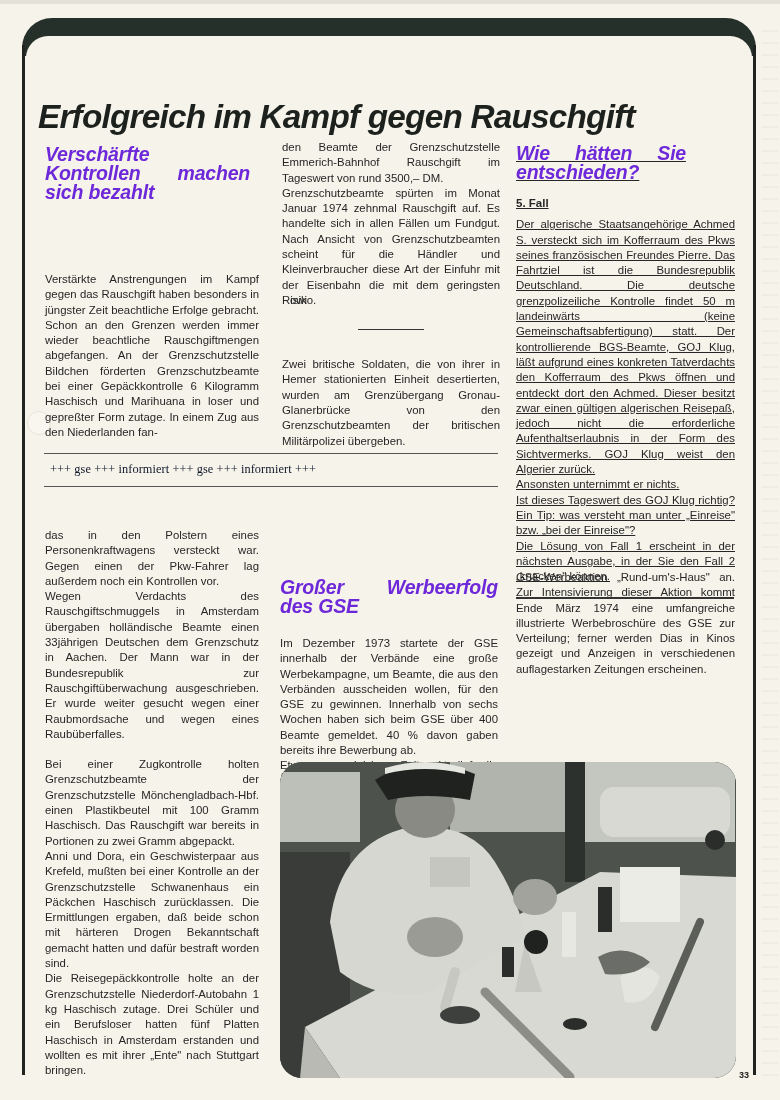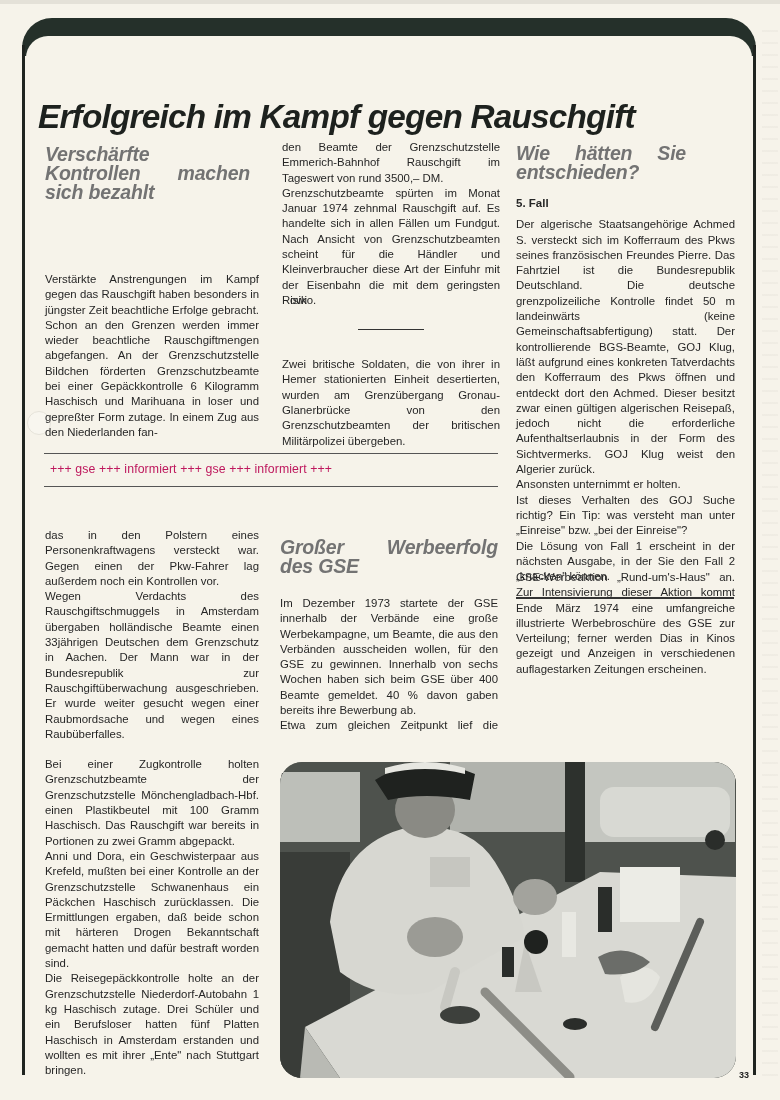--- a/index.html
+++ b/index.html
@@ -29,30 +29,30 @@
   .main-title {
     position: absolute; left: 38px; top: 74px; width: 710px;
     font-family: "Liberation Sans", sans-serif; font-weight: 700; font-style: italic;
     font-size: 34px; letter-spacing: -0.8px; color: #1d211e; white-space: nowrap;
     transform: scaleX(0.98); transform-origin: left;
   }
   .col { position: absolute; font-size: 11.4px; line-height: 15.3px; text-align: justify; hyphens: manual; }
   .col p { margin: 0; }
   .headline {
     font-weight: 700; font-style: italic; font-size: 19.5px; line-height: 19px;
-    color: #737373; letter-spacing: -0.2px;
+    color: #6d28d9; letter-spacing: -0.2px;
   }
   .subhead { font-weight: 700; font-size: 11.5px; }
   .rule { height: 2px; background: #333; }
   .ticker-top { position: absolute; left: 44px; top: 453px; width: 454px; height: 1px; background: #555; }
   .ticker-bottom { position: absolute; left: 44px; top: 486px; width: 454px; height: 1px; background: #555; }
   .ticker {
     position: absolute; left: 50px; top: 462px; width: 450px;
-    font-family: Liberation Sans, sans-serif; font-size: 12.3px; letter-spacing: 0.1px;
-    white-space: nowrap; color: #be185d;
+    font-family: Liberation Serif, serif; font-size: 12.3px; letter-spacing: 0.1px;
+    white-space: nowrap; color: #0f172a;
   }
   .caption {
     position: absolute; left: 280px; top: 738px; font-style: italic; font-size: 11.6px; color: #262626;
     white-space: nowrap;
     margin-top: 32px;
   }
   .photo {
     position: absolute; left: 280px; top: 762px; width: 456px; height: 316px;
     border-radius: 22px 22px 22px 22px; overflow: hidden;
     background: #6a6d68;
@@ -84,47 +84,47 @@
 </div>
 
 <div class="col" style="left:282px; top:140px; width:218px;">
   <p>den Beamte der Grenzschutzstelle Emmerich-Bahnhof Rauschgift im Tageswert von rund 3500,– DM.</p>
   <p>Grenzschutzbeamte spürten im Monat Januar 1974 zehnmal Rauschgift auf. Es handelte sich in allen Fällen um Fundgut. Nach Ansicht von Grenzschutzbeamten scheint für die Händler und Kleinverbraucher diese Art der Einfuhr mit der Eisenbahn die mit dem geringsten Risiko.</p>
   <p style="text-align:left; margin-top:-15px;padding-left:8px;">owi</p>
   <div class="rule" style="width:66px; margin:20px auto 27px auto; height:1.5px;"></div>
   <p>Zwei britische Soldaten, die von ihrer in Hemer stationierten Einheit desertierten, wurden am Grenzübergang Gronau-Glanerbrücke von den Grenzschutzbeamten der britischen Militärpolizei übergeben.</p>
 </div>
 
-<div class="col" style="left:516px; top:144px; width:219px;">
+<div class="col" style="left:516px; top:144px; width:219px;text-decoration:underline;">
   <div class="headline" style="width:170px;">Wie hätten Sie entschieden?</div>
   <div style="height:14px;"></div>
   <p class="subhead">5. Fall</p>
   <div style="height:6px;"></div>
   <p>Der algerische Staatsangehörige Achmed S. versteckt sich im Kofferraum des Pkws seines französischen Freundes Pierre. Das Fahrtziel ist die Bundesrepublik Deutschland. Die deutsche grenzpolizeiliche Kontrolle findet 50 m landeinwärts (keine Gemeinschaftsabfertigung) statt. Der kontrollierende BGS-Beamte, GOJ Klug, läßt aufgrund eines konkreten Tatverdachts den Kofferraum des Pkws öffnen und entdeckt dort den Achmed. Dieser besitzt zwar einen gültigen algerischen Reisepaß, jedoch nicht die erforderliche Aufenthaltserlaubnis in der Form des Sichtvermerks. GOJ Klug weist den Algerier zurück.</p>
-  <p>Ansonsten unternimmt er holten.</p>
-  <p>Ist dieses Verhalten des GOJ Suche richtig? Ein Tip: was versteht man unter „Einreise" bzw. „bei der Einreise"?</p>
+  <p>Ansonsten unternimmt er nichts.</p>
+  <p>Ist dieses Tageswert des GOJ Klug richtig? Ein Tip: was versteht man unter „Einreise" bzw. „bei der Einreise"?</p>
   <p>Die Lösung von Fall 1 erscheint in der nächsten Ausgabe, in der Sie den Fall 2 „knacken" können.</p>
   <div class="rule" style="width:218px; margin-top:13px;"></div>
 </div>
 
 <div class="ticker-top"></div>
 <div class="ticker">+++ gse +++ informiert +++ gse +++ informiert +++</div>
 <div class="ticker-bottom"></div>
 
 <div class="col" style="left:45px; top:528px; width:214px;">
   <p>das in den Polstern eines Personenkraftwagens versteckt war. Gegen einen der Pkw-Fahrer lag außerdem noch ein Kontrollen vor.</p>
   <p>Wegen Verdachts des Rauschgiftschmuggels in Amsterdam übergaben holländische Beamte einen 33jährigen Deutschen dem Grenzschutz in Aachen. Der Mann war in der Bundesrepublik zur Rauschgiftüberwachung ausgeschrieben. Er wurde weiter gesucht wegen einer Raubmordsache und wegen eines Raubüberfalles.</p>
   <div style="height:15px;"></div>
   <p>Bei einer Zugkontrolle holten Grenzschutzbeamte der Grenzschutzstelle Mönchengladbach-Hbf. einen Plastikbeutel mit 100 Gramm Haschisch. Das Rauschgift war bereits in Portionen zu zwei Gramm abgepackt.</p>
   <p>Anni und Dora, ein Geschwisterpaar aus Krefeld, mußten bei einer Kontrolle an der Grenzschutzstelle Schwanenhaus ein Päckchen Haschisch zurücklassen. Die Ermittlungen ergaben, daß beide schon mit härteren Drogen Bekanntschaft gemacht hatten und dafür bestraft worden sind.</p>
   <p>Die Reisegepäckkontrolle holte an der Grenzschutzstelle Niederdorf-Autobahn 1 kg Haschisch zutage. Drei Schüler und ein Berufsloser hatten fünf Platten Haschisch in Amsterdam erstanden und wollten es mit ihrer „Ente" nach Stuttgart bringen.</p>
 </div>
 
 <div class="col" style="left:280px; top:538px; width:218px;">
-  <div class="headline" style="width:218px;">Großer Werbeerfolg des GSE</div>
+  <div class="headline" style="width:218px;margin-top:40px;">Großer Werbeerfolg des GSE</div>
   <div style="height:20px;"></div>
   <p>Im Dezember 1973 startete der GSE innerhalb der Verbände eine große Werbekampagne, um Beamte, die aus den Verbänden ausscheiden wollen, für den GSE zu gewinnen. Innerhalb von sechs Wochen haben sich beim GSE über 400 Beamte gemeldet. 40 % davon gaben bereits ihre Bewerbung ab.</p>
   <p style="text-align-last: justify;">Etwa zum gleichen Zeitpunkt lief die</p>
 </div>
 
 <div class="col" style="left:516px; top:570px; width:219px;">
   <p>GSE-Werbeaktion „Rund-um's-Haus" an. Zur Intensivierung dieser Aktion kommt Ende März 1974 eine umfangreiche illustrierte Werbebroschüre des GSE zur Verteilung; ferner werden Dias in Kinos gezeigt und Anzeigen in verschiedenen auflagestarken Zeitungen erscheinen.</p>
 </div>
 
 <div class="caption">Im fahrbaren Labor: Auf der Suche nach Rauschgift</div>

